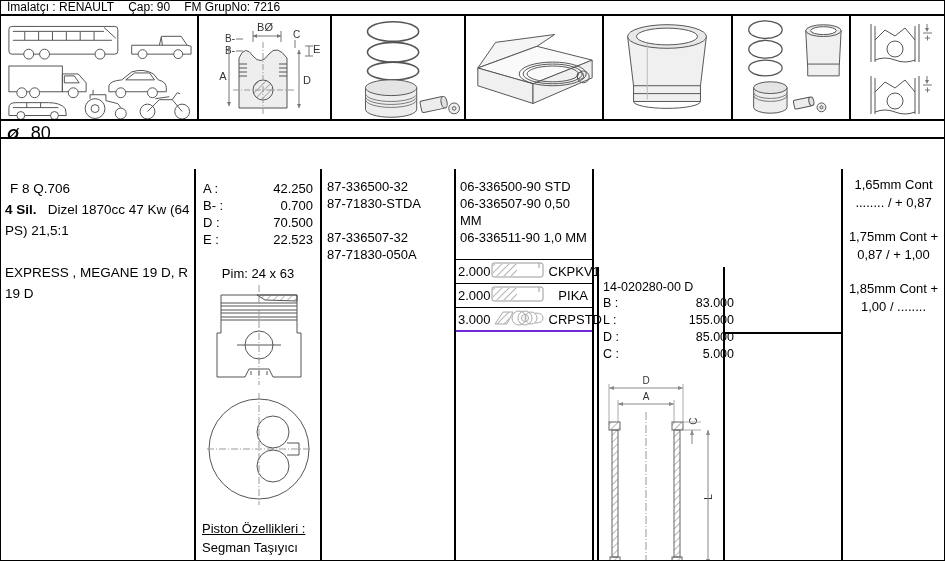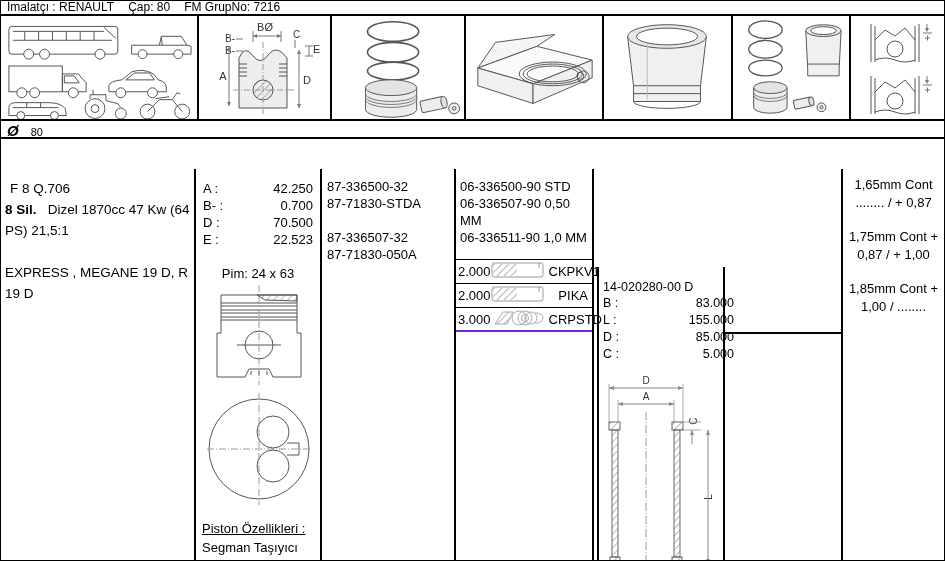--- a/index.html
+++ b/index.html
@@ -15,21 +15,21 @@
   #topbar span { margin-right:14px; }
   
   #headerrow { position:absolute; left:0; top:14px; width:100%; height:106px;
     border-top:1px solid #000; border-bottom:2px solid #000; display:flex; }
   .hcell { height:100%; border-right:2px solid #000; display:flex; align-items:center; justify-content:center; overflow:hidden; }
   .hcell:last-child { border-right:none; flex:1; }
   
   #diamrow { position:absolute; left:0; top:122px; width:100%; height:16px;
     border-bottom:2px solid #000; padding-left:6px; display:flex; align-items:baseline; }
   #diam-symbol { font-size:15px; font-weight:bold; font-style:italic; line-height:15px; }
-  #diam-value { font-size:11px; margin-left:12px; }
+  #diam-value { font-size:18px; margin-left:12px; }
   
   #mainrow { position:absolute; left:0; top:140px; width:100%; height:418px;
     border-bottom:2px solid #000; display:flex;margin-top:28px; }
   .mcell { position:relative; height:100%; border-right:2px solid #000; font-size:13px; }
   .mcell:last-child { border-right:none; flex:1; }
   
   #m-engine { width:195px; padding:9px 4px 0 4px; font-size:13.5px; line-height:21px; }
   #engine-code { padding-left:5px; }
   #engine-desc b { font-weight:bold; }
   #engine-desc b:after { content:"\00a0\00a0\00a0"; }
@@ -75,21 +75,21 @@
   <defs>
     <pattern id="hatch" width="5" height="5" patternUnits="userSpaceOnUse" patternTransform="rotate(45)">
       <line x1="0" y1="0" x2="0" y2="5" stroke="#888" stroke-width="1.2"></line>
     </pattern>
   </defs>
 </svg>
 
 <div id="app">
 
   <div id="topbar">
-    <span>İmalatçı : RENAULT</span><span>Çap: 80</span><span>FM GrupNo: 7216</span>
+    <span>İmalatçı : RENAULT</span><span>Çap: 90</span><span>FM GrupNo: 7216</span>
   </div>
 
   <div id="headerrow">
 
     <div class="hcell" style="width:198px">
       <svg width="198" height="104" viewBox="0 0 198 104" fill="none" stroke="#555" stroke-width="1">
 
         <rect x="8" y="10" width="110" height="28" rx="3"></rect>
         <line x1="12" y1="15" x2="104" y2="15"></line>
           <line x1="12" y1="24" x2="112" y2="24"></line>
@@ -289,21 +289,21 @@
 
   <div id="diamrow">
     <span id="diam-symbol">Ø</span>
     <span id="diam-value">80</span>
   </div>
 
   <div id="mainrow">
 
     <div class="mcell" id="m-engine">
       <div id="engine-code">F 8 Q.706</div>
-      <div id="engine-desc"><b>8 Sil.</b><span>Dizel 1870cc 47 Kw (64 PS) 21,5:1</span></div>
+      <div id="engine-desc"><b>4 Sil.</b><span>Dizel 1870cc 47 Kw (64 PS) 21,5:1</span></div>
       <div id="engine-models">EXPRESS , MEGANE 19 D, R 19 D</div>
     </div>
 
     <div class="mcell" id="m-piston">
       <div class="dimrows">
         <div class="dimrow">
             <span>A :</span>
             <span>42.250</span>
           </div>
         <div class="dimrow">

